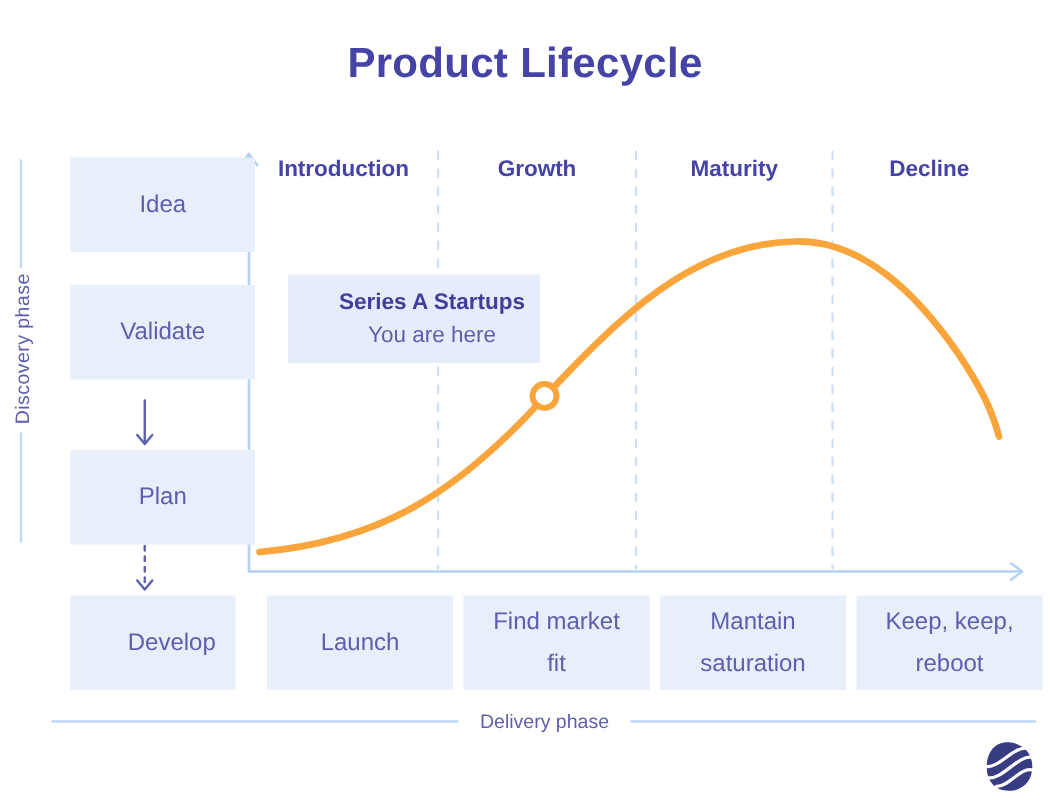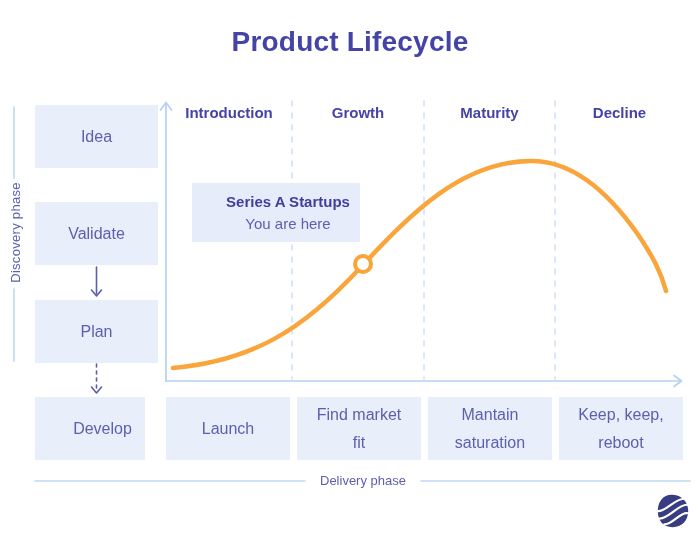--- a/index.html
+++ b/index.html
@@ -46,24 +46,25 @@
     background: #E9EEFB;
     color: #5C5FAD;
     font-size: 16px;
     display: flex;
     flex-direction: column;
     align-items: center;
     justify-content: center;
     text-align: center;
     line-height: 28px;
     padding: 0 12px;
+    margin-left: 12px;
   }
   .col-box { left: 35px; width: 123px; height: 63px; }
   .box-idea     { top: 105px; }
-  .box-validate { top: 202px; text-align: right; }
+  .box-validate { top: 190px; text-align: right; }
   .box-plan     { top: 300px; }
   .row-box { top: 397px; height: 63px; width: 124px; }
   .box-develop  { left: 35px; width: 110px; padding-left: 37px; }
   .box-launch   { left: 166px; }
   .box-fmf      { left: 297px; }
   .box-ms       { left: 428px; }
   .box-kkr      { left: 559px; }
   
   .annotation {
     position: absolute;

